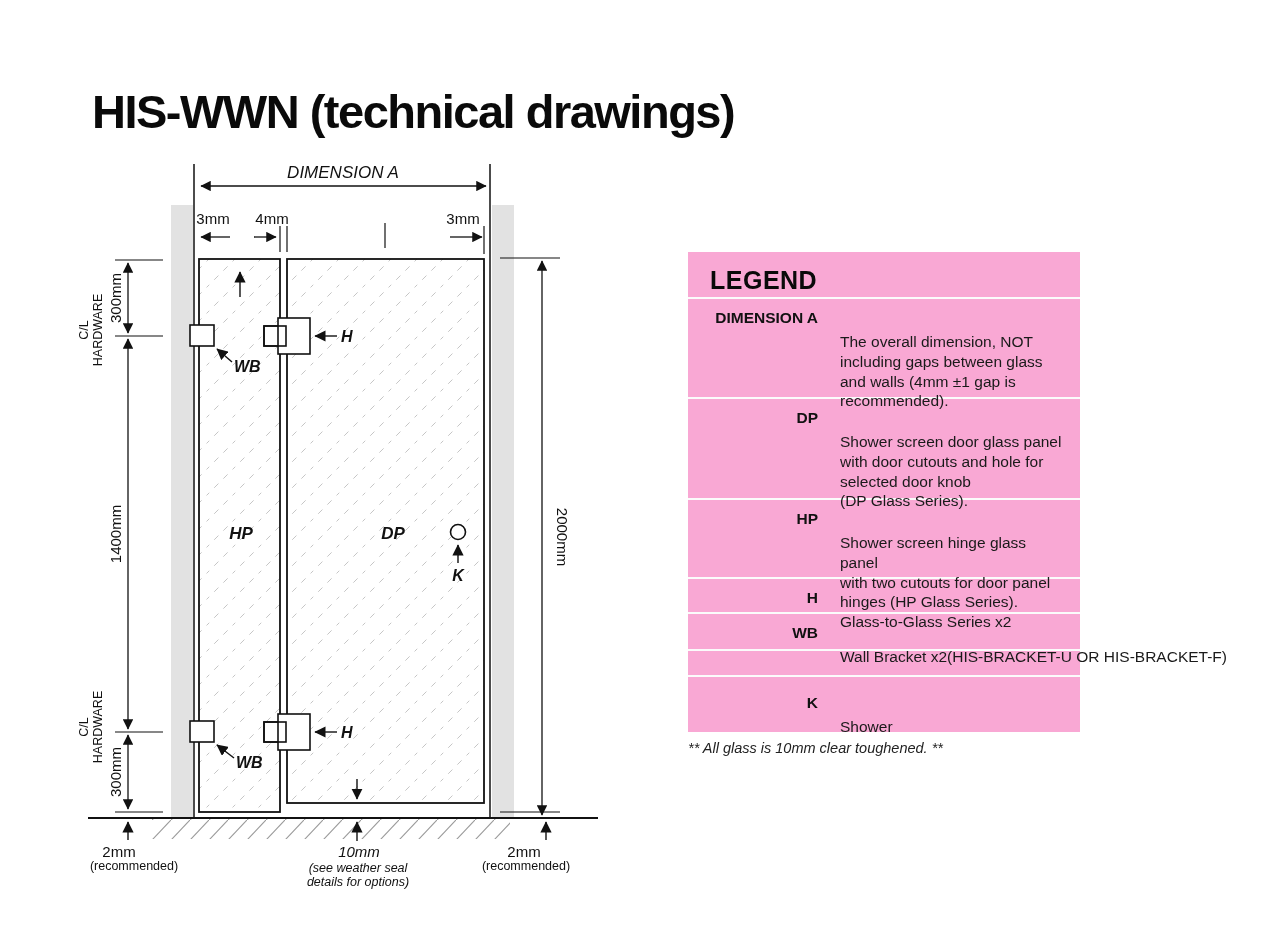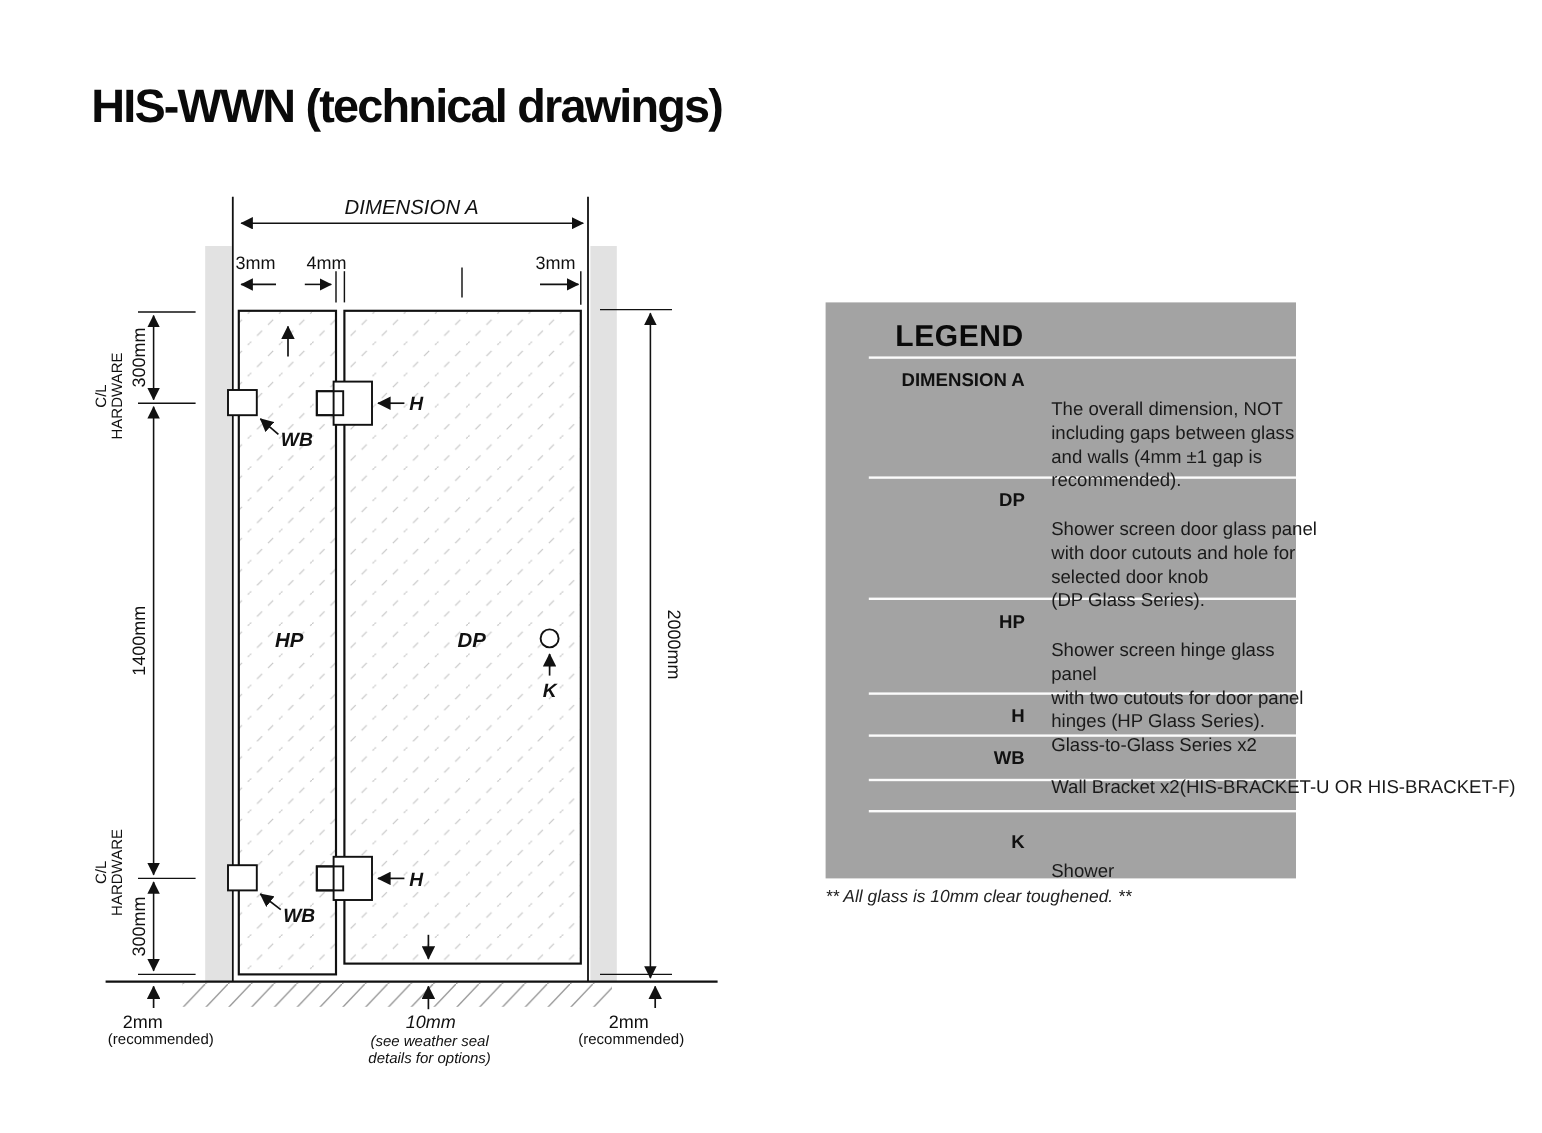--- a/index.html
+++ b/index.html
@@ -1,30 +1,30 @@
 <!DOCTYPE html>
 <html><head>
 <meta charset="utf-8">
 <style>
   html,body{margin:0;padding:0;background:#ffffff;}
   .page{position:relative;width:1285px;height:944px;background:#fff;overflow:hidden;
         font-family:"Liberation Sans", sans-serif;color:#111;}
-  .title{position:absolute;left:76px;top:68px;margin:0;font-size:39px;font-weight:bold;
+  .title{position:absolute;left:76px;top:68px;margin:16px;font-size:47px;font-weight:bold;
          letter-spacing:-1.5px;color:#0a0a0a;}
   svg text{font-family:"Liberation Sans", sans-serif;fill:#111;}
   .dim-txt{font-size:15px;}
   .dim-txt-sm{font-size:12.5px;}
   .ital{font-style:italic;}
   .lbl{font-size:16px;font-weight:bold;font-style:italic;}
   .panel-lbl{font-size:17px;font-weight:bold;font-style:italic;}
   .cl-txt{font-size:12.5px;}
   .dimA-txt{font-size:17px;font-style:italic;}
 
   .legend{position:absolute;left:688px;top:252px;width:392px;height:480px;
-          background:#a3a3a3;box-sizing:border-box;padding-left:36px;}
+          background:#f9a8d4;box-sizing:border-box;}
   .legend-title{padding:14px 0 0 22px;font-size:25px;font-weight:bold;letter-spacing:0.5px;
                 height:31px;box-sizing:content-box;color:#0a0a0a;}
   .legend-row{display:flex;border-top:2px solid #fbfbfb;box-sizing:border-box;padding-top:9px;}
   .legend-row .term{width:130px;flex:none;text-align:right;font-weight:bold;font-size:15.5px;line-height:1.28;}
   .legend-row .desc{margin-left:22px;width:228px;flex:none;font-size:15.5px;line-height:1.28;
                     white-space:pre-line;color:#1a1a1a;margin-top:24px;}
   .row-0{height:100px;}
   .row-1{height:101px;}
   .row-2{height:79px;}
   .row-3{height:35px;}

